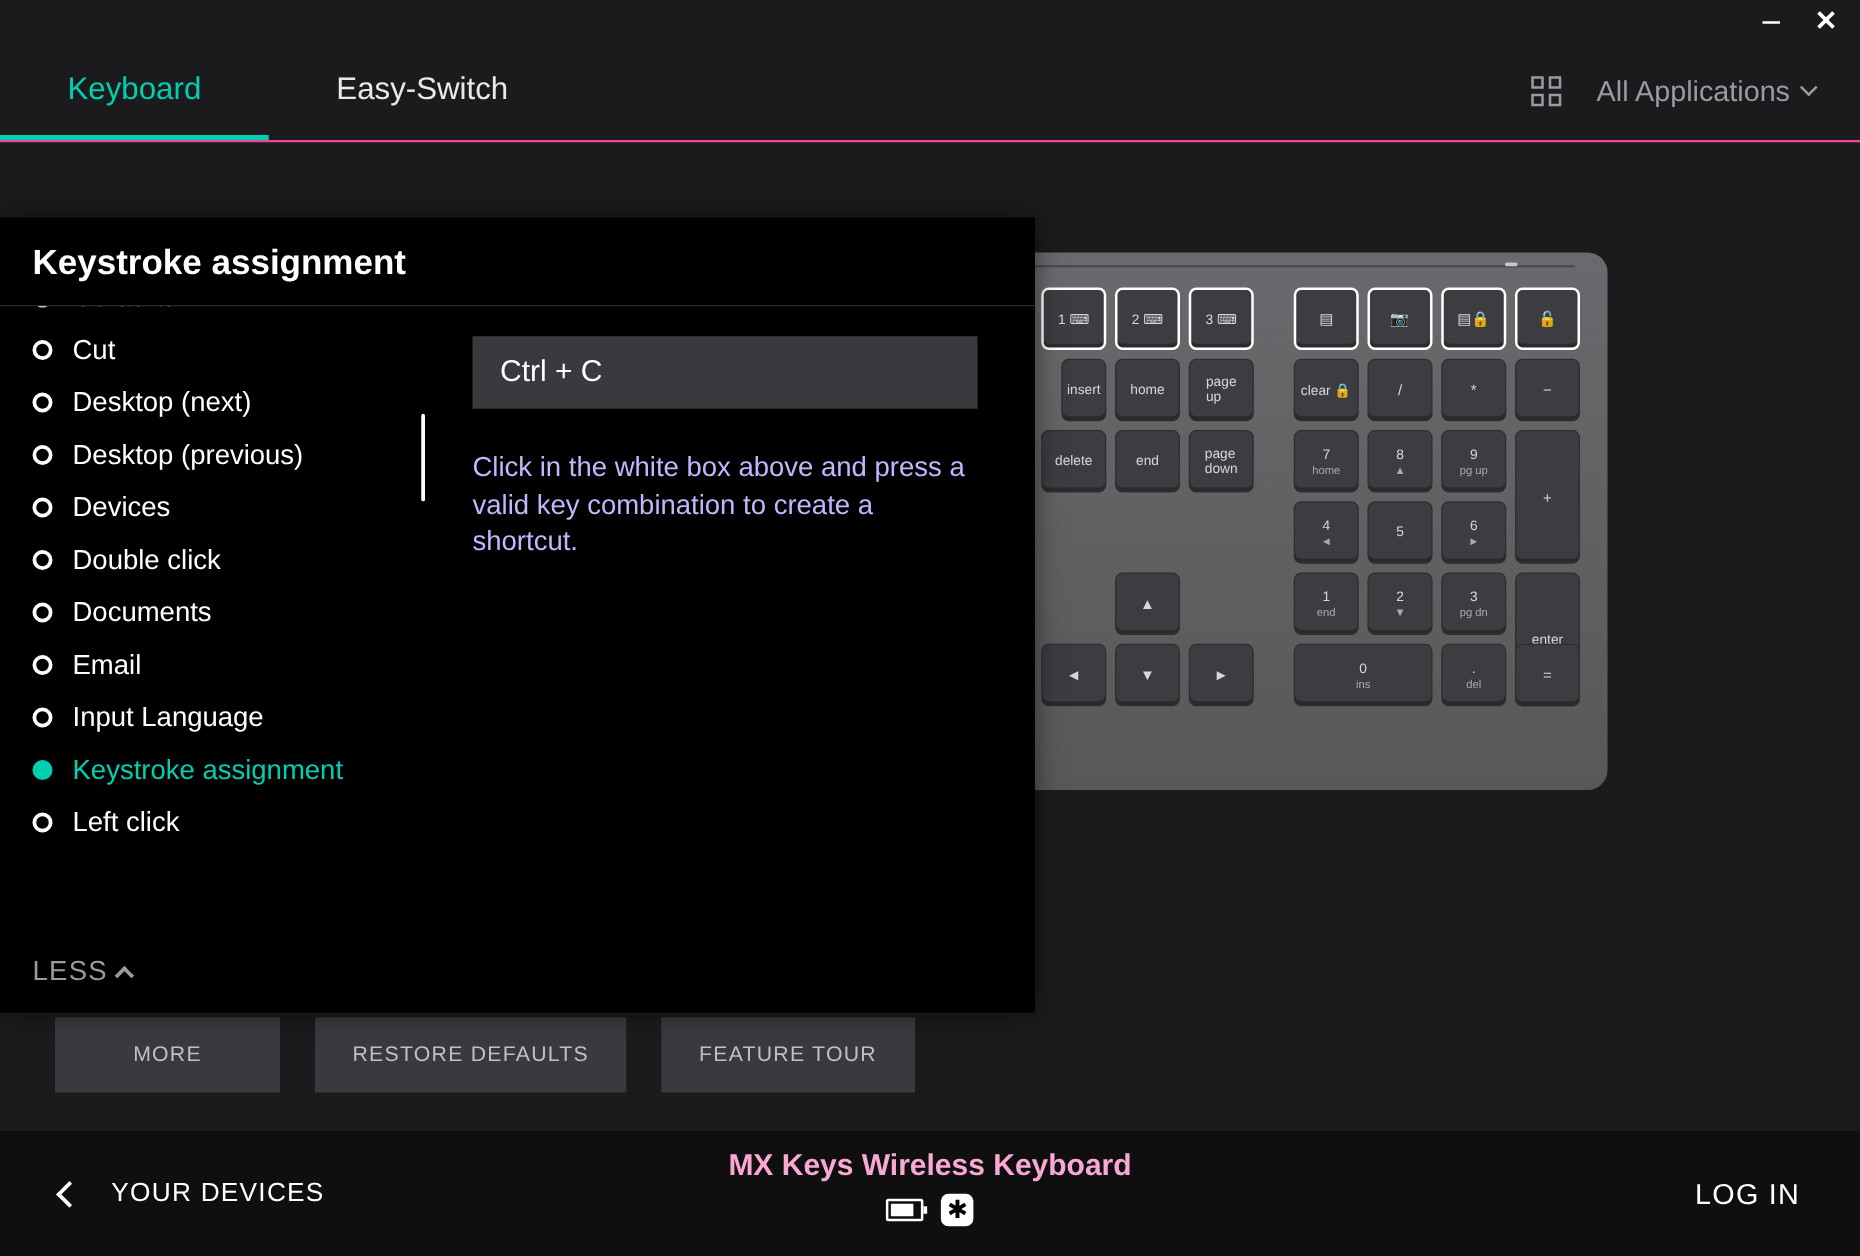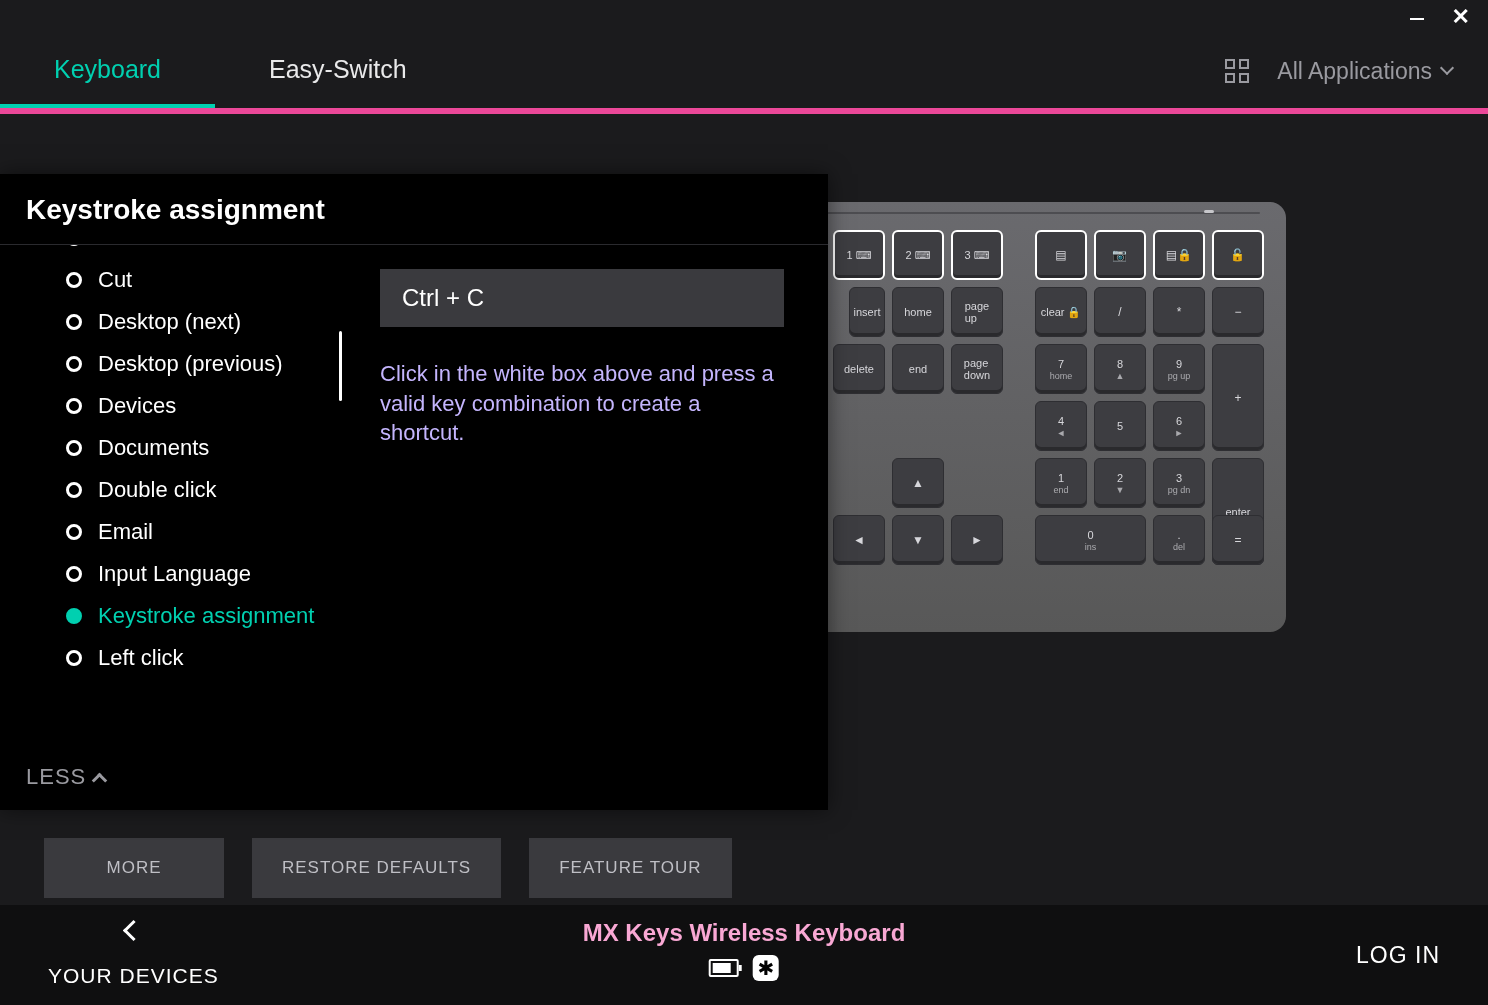--- a/index.html
+++ b/index.html
@@ -24,21 +24,21 @@
   html,body{margin:0;padding:0;background:#000;}
   body{width:1488px;height:1005px;overflow:hidden;position:relative;background:var(--bg);}
   
   
   .titlebar{position:absolute;top:0;right:0;height:34px;display:flex;align-items:center;gap:28px;padding:0 18px;color:#fff;}
   .tb-btn{cursor:pointer;font-size:20px;line-height:1;}
   .tb-min::before{content:"";display:inline-block;width:14px;height:2px;background:#fff;position:relative;top:-4px;}
   .tb-close{font-size:22px;font-weight:bold;}
   
   
-  .header{position:absolute;top:34px;left:0;right:0;height:80px;border-bottom:6px solid #ec4899;display:flex;}
+  .header{position:absolute;top:34px;left:0;right:0;height:80px;border-bottom:2px solid #ec4899;display:flex;}
   .tabs{display:flex;height:100%;}
   .tab{padding:0 54px;display:flex;align-items:center;font-size:25px;color:var(--tab-inactive);border-bottom:4px solid transparent;cursor:pointer;}
   .tab.active{color:var(--accent);border-bottom-color:var(--accent);}
   .header-right{margin-left:auto;display:flex;align-items:center;gap:28px;padding-right:36px;color:var(--text-dim);}
   .grid-icon{display:grid;grid-template-columns:10px 10px;grid-template-rows:10px 10px;gap:4px;}
   .grid-icon span{border:2px solid var(--text-dim);}
   .app-select{display:flex;align-items:center;gap:10px;font-size:23px;cursor:pointer;}
   .chev{border:solid var(--text-dim);border-width:0 2px 2px 0;display:inline-block;padding:4px;transform:rotate(45deg);position:relative;top:-3px;}
   
   
@@ -53,42 +53,42 @@
   .key{background:var(--kbd-key);border:1px solid var(--kbd-key-b);border-radius:6px;height:50px;color:#d7d7db;font-size:12px;display:flex;align-items:center;justify-content:center;flex-direction:column;box-shadow:inset 0 -3px 0 rgba(0,0,0,.3);}
   .key.sml{font-size:11px;}
   .key.hl{border:2px solid #fff;}
   .key.sel{background:var(--kbd-key-sel);border-color:var(--kbd-key-sel);color:#114;}
   .key .sub{font-size:9px;opacity:.7;margin-top:1px;}
   .gap{background:transparent;border:none;box-shadow:none;}
   
   
   .panel{position:absolute;top:60px;left:0;width:828px;height:636px;background:var(--panel);display:flex;flex-direction:column;box-shadow:0 0 20px rgba(0,0,0,.5);}
   .panel-title{padding:20px 26px 18px 26px;font-size:28px;color:#fff;border-bottom:1px solid #2a2a2e;font-weight:600;}
-  .panel-body{flex:1;display:flex;overflow:hidden;padding-left:40px;}
+  .panel-body{flex:1;display:flex;overflow:hidden;}
   .option-list{width:340px;overflow:hidden;position:relative;padding:0 0 0 26px;}
   .option-list .scroll{position:absolute;top:-28px;left:26px;right:10px;display:flex;flex-direction:column;}
   .opt{display:flex;align-items:center;gap:16px;padding:8px 0;font-size:22px;color:#fff;cursor:pointer;}
   .opt .r{width:16px;height:16px;border:3px solid #fff;border-radius:50%;flex-shrink:0;}
   .opt.active{color:var(--accent);} 
   .opt.active .r{background:var(--accent);border-color:var(--accent);}
   .scrollbar{position:absolute;top:86px;right:0;width:3px;height:70px;background:#fff;border-radius:2px;}
   .opt-detail{flex:1;padding:24px 44px 0 38px;position:relative;}
   .detail-title{font-size:23px;color:#fff;margin-bottom:26px;font-weight:600;}
   .ks-input{background:var(--input-bg);height:58px;display:flex;align-items:center;padding:0 22px;font-size:24px;color:#fff;width:404px;}
   .detail-help{font-size:22px;color:#c4b5fd;margin-top:32px;line-height:1.35;max-width:400px;}
   .less{padding:10px 0 20px 26px;color:var(--text-dim);font-size:22px;letter-spacing:1px;display:flex;align-items:center;gap:8px;cursor:pointer;}
   .chev-up{border:solid var(--text-dim);border-width:0 3px 3px 0;display:inline-block;padding:4px;transform:rotate(-135deg);position:relative;top:3px;}
   
   
-  .peek-btns{position:absolute;top:700px;left:44px;display:flex;gap:28px;margin-top:24px;}
+  .peek-btns{position:absolute;top:700px;left:44px;display:flex;gap:28px;}
   .pbtn{background:var(--btn-bg);color:#bfbfc5;height:60px;display:flex;align-items:center;justify-content:center;font-size:17px;letter-spacing:1px;padding:0 30px;min-width:180px;}
   
   
   .footer{position:absolute;left:0;right:0;bottom:0;height:100px;background:var(--footer);display:flex;align-items:center;padding:0 48px;color:#fff;}
-  .yd{display:flex;align-items:center;gap:26px;cursor:pointer;flex-direction:column;}
+  .yd{display:flex;align-items:center;gap:26px;cursor:pointer;}
   .chev-left{border:solid #fff;border-width:0 3px 3px 0;display:inline-block;padding:6px;transform:rotate(135deg);}
   .yd-label{font-size:21px;letter-spacing:1px;}
   .dev-center{position:absolute;left:50%;transform:translateX(-50%);top:14px;text-align:center;}
   .dev-name{font-size:24px;color:#f9a8d4;font-weight:600;}
   .dev-icons{margin-top:8px;display:flex;gap:14px;justify-content:center;align-items:center;}
   .bat{width:30px;height:18px;border:2px solid #fff;border-radius:2px;position:relative;}
   .bat::after{content:"";position:absolute;right:-5px;top:4px;width:3px;height:6px;background:#fff;}
   .bat::before{content:"";position:absolute;left:2px;top:2px;bottom:2px;width:18px;background:#fff;}
   .rec{width:26px;height:26px;border-radius:6px;background:#fff;position:relative;}
   .rec::after{content:"✱";position:absolute;left:50%;top:50%;transform:translate(-50%,-52%);color:#000;font-size:20px;}
@@ -234,25 +234,25 @@
             <div class="opt">
               <span class="r"></span>
               <span>Desktop (previous)</span>
             </div>
             <div class="opt">
               <span class="r"></span>
               <span>Devices</span>
             </div>
             <div class="opt">
               <span class="r"></span>
+              <span>Double click</span>
+            </div>
+            <div class="opt">
+              <span class="r"></span>
               <span>Documents</span>
-            </div>
-            <div class="opt">
-              <span class="r"></span>
-              <span>Double click</span>
             </div>
             <div class="opt">
               <span class="r"></span>
               <span>Email</span>
             </div>
             <div class="opt">
               <span class="r"></span>
               <span>Input Language</span>
             </div>
             <div class="opt active">

